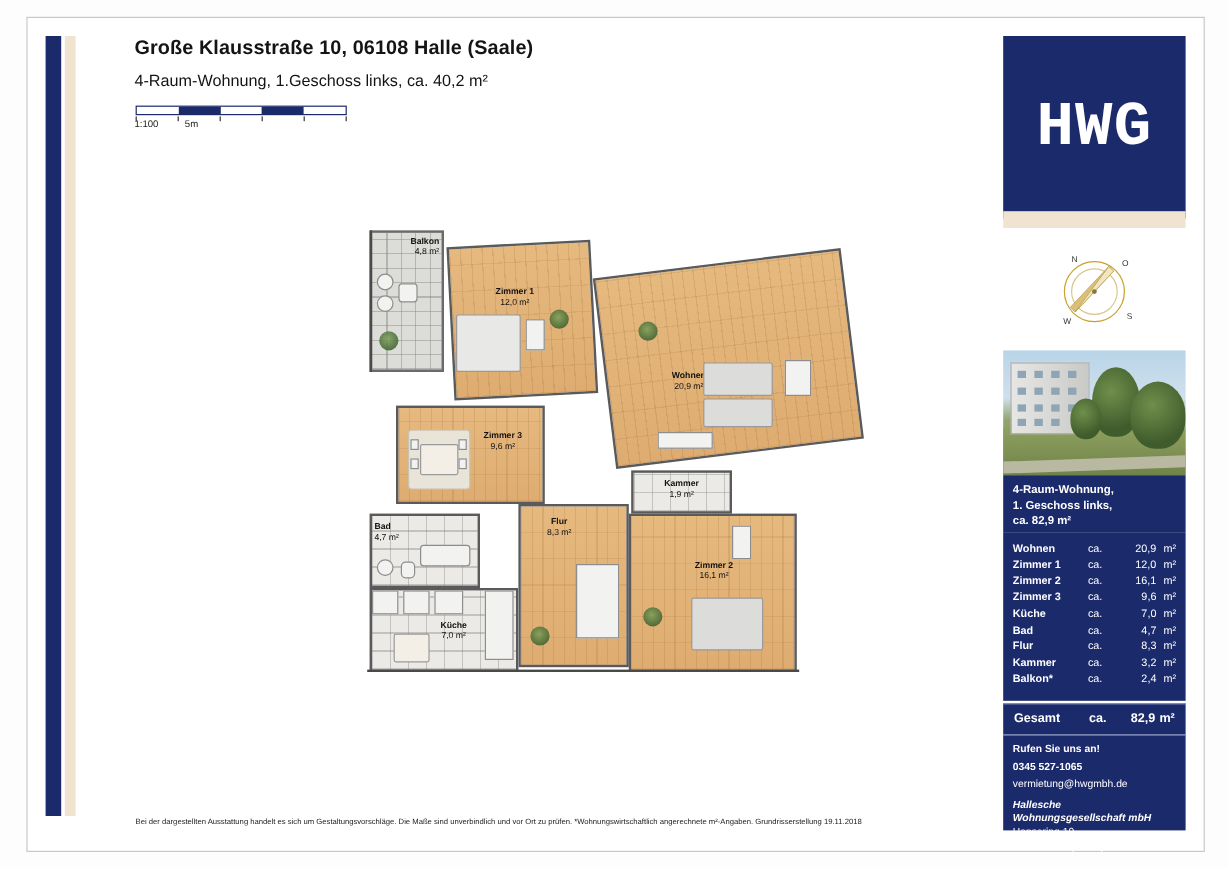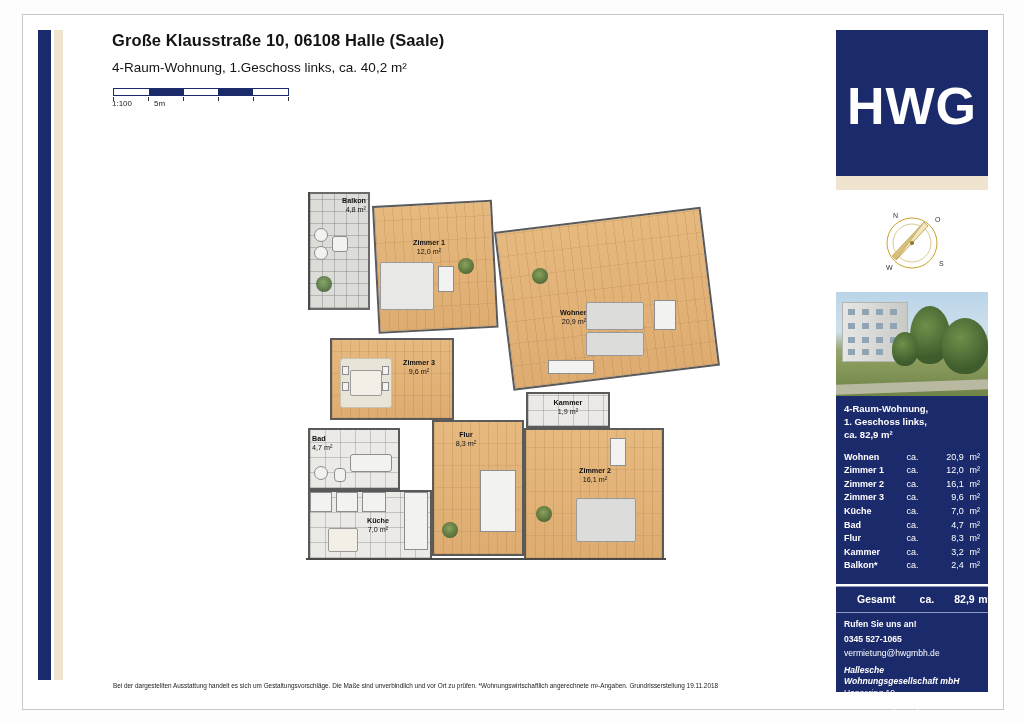--- a/index.html
+++ b/index.html
@@ -55,21 +55,21 @@
   }
   .tickrow i{position:absolute;top:0;width:1px;height:4px;background:#333;}
   
   .logo-box{
     position:absolute;left:836px;top:30px;width:152px;height:152px;
     background:#1b2a6b;color:#fff;
     display:flex;align-items:center;justify-content:center;
   }
   .logo-box .hwg{
     font-size:52px;font-weight:bold;letter-spacing:1px;
-    font-family:Liberation Sans, sans-serif;
+    font-family:Liberation Mono, monospace;
   }
   .logo-strip{
     position:absolute;left:836px;top:176px;width:152px;height:14px;
     background:#f0e3cf;
   }
   .compass-box{
     position:absolute;left:836px;top:198px;width:152px;height:90px;
     background:#fff;
   }
   .photo-box{
@@ -115,21 +115,21 @@
   .t-ca{width:20%;}
   .t-val{width:22%;text-align:right;}
   .t-unit{width:12%;text-align:right;}
   .sum-box{
     position:absolute;left:836px;top:586px;width:152px;height:26px;
     background:#1b2a6b;color:#fff;
     border-top:1px solid #8f9ac2;
     font-size:10.5px;font-weight:bold;
     padding:5px 8px 0 8px;box-sizing:border-box;
   }
-  .sum-box table{width:100%;border-collapse:collapse;margin-left:12px;}
+  .sum-box table{width:100%;border-collapse:collapse;}
   .sum-box td{font-size:10.5px;font-weight:bold;}
   .contact-box{
     position:absolute;left:836px;top:612px;width:152px;height:80px;
     background:#1b2a6b;color:#fff;
     padding:6px 8px 0 8px;box-sizing:border-box;
     font-size:8.6px;line-height:11.6px;
     border-top:1px solid #8f9ac2;
   }
   .contact-box .call{font-weight:bold;margin-bottom:3px;}
   .contact-box .mail{color:#ffffff;}

